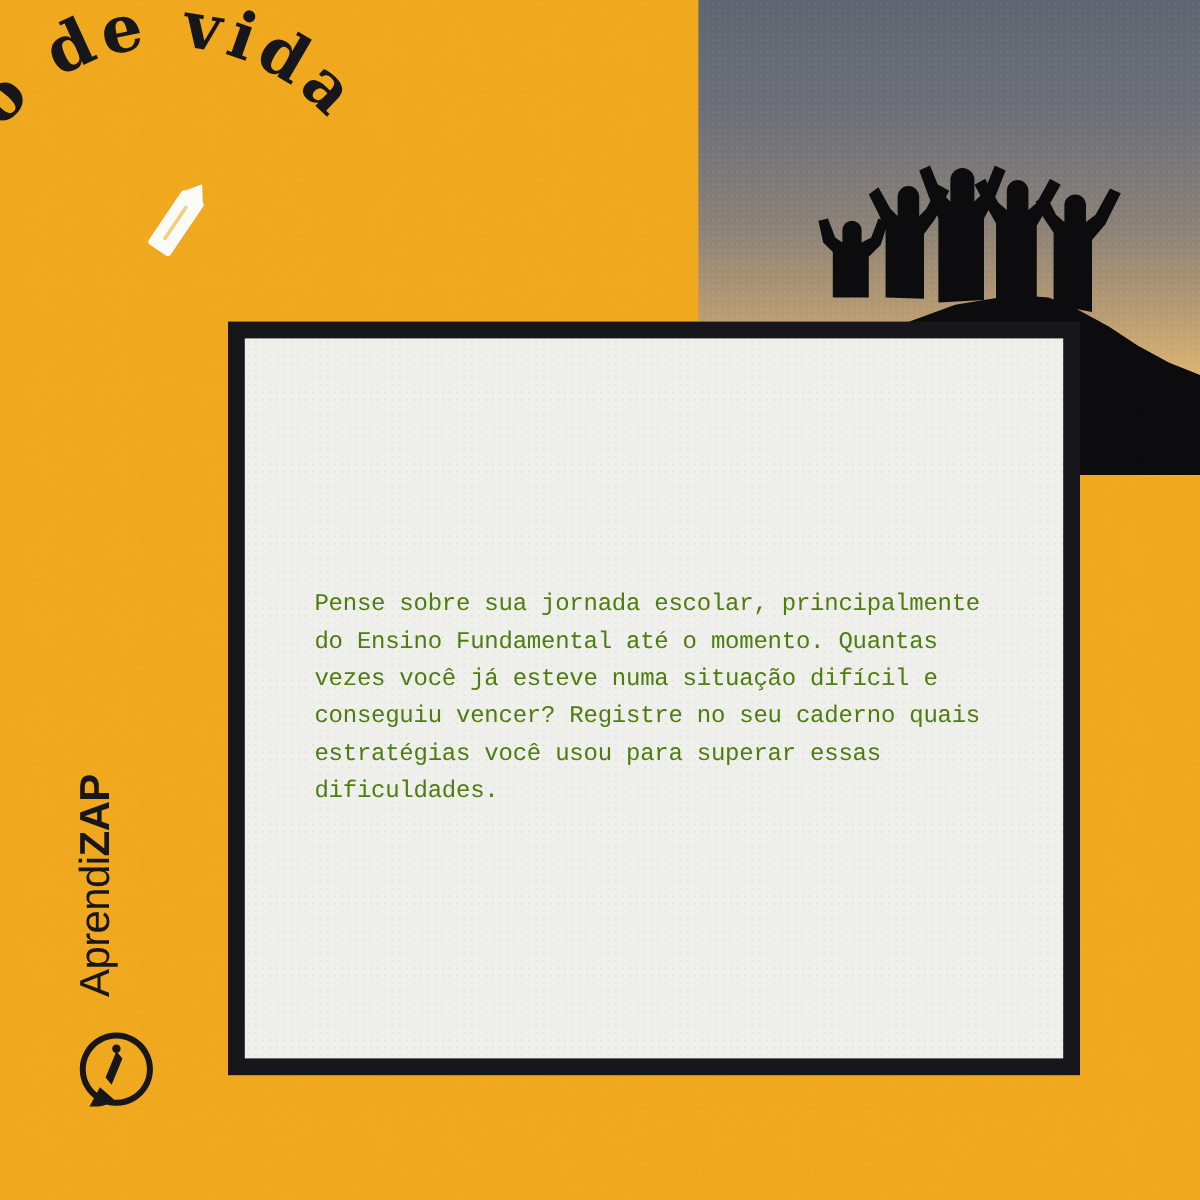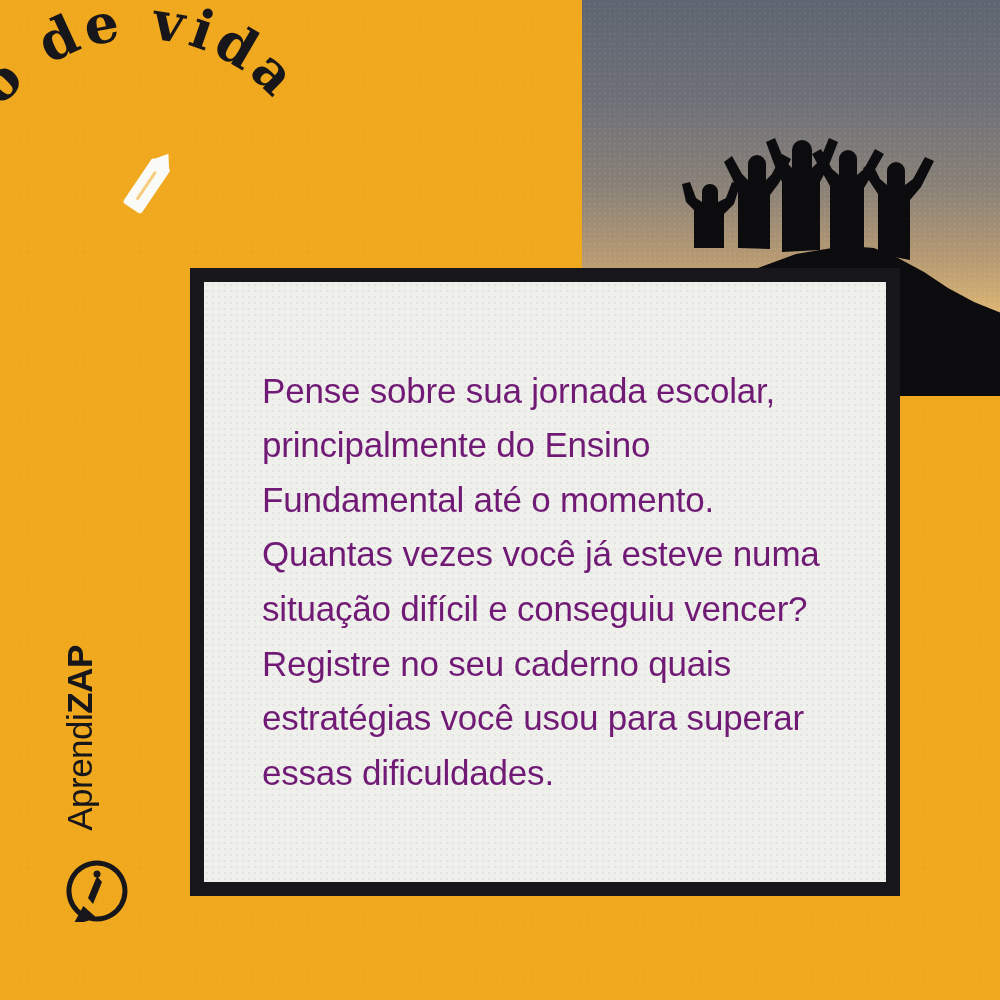--- a/index.html
+++ b/index.html
@@ -160,24 +160,24 @@
   }
   #card-inner .grain {
     position: absolute; inset: 14px;
     pointer-events: none;
     opacity: .30;
     background-image: radial-gradient(rgba(120,120,120,.35) 1px, transparent 1px);
     background-size: 6px 6px;
   }
   #body-text {
     position: relative;
-    font-family: Liberation Sans, sans-serif;
-    font-size: 35px;
+    font-family: Liberation Mono, monospace;
+    font-size: 20px;
     line-height: 1.56;
-    color: #701a75;
+    color: #4d7c0f;
     letter-spacing: -.2px;
   }
 </style>
 </head>
 <body>
 
 <div id="canvas">
 
   <div id="grain"></div>
 

